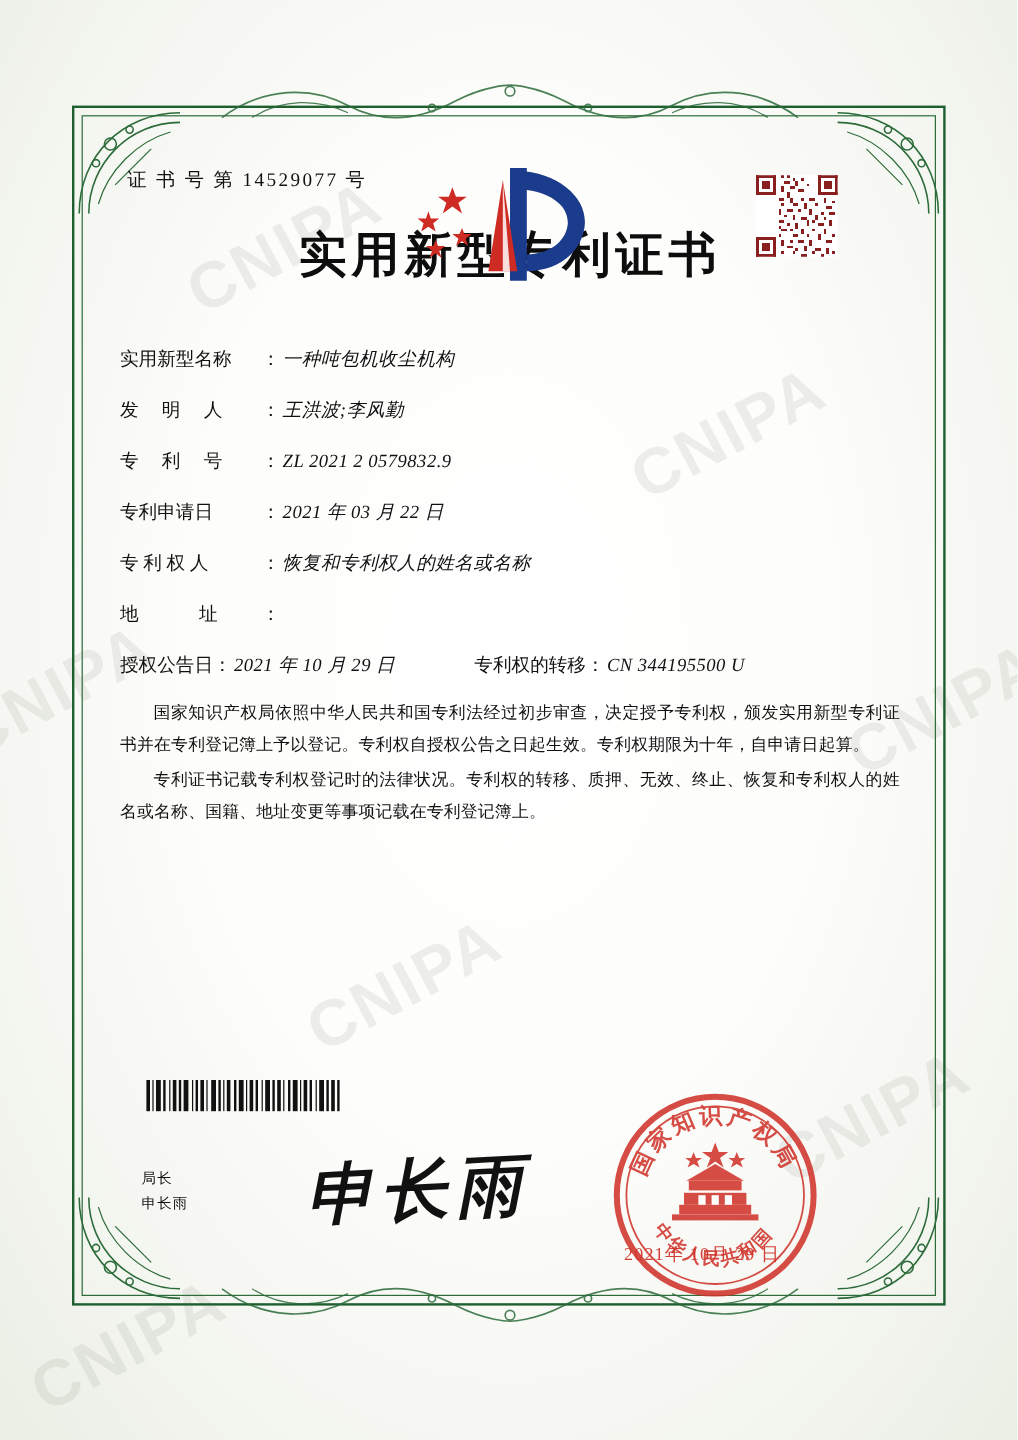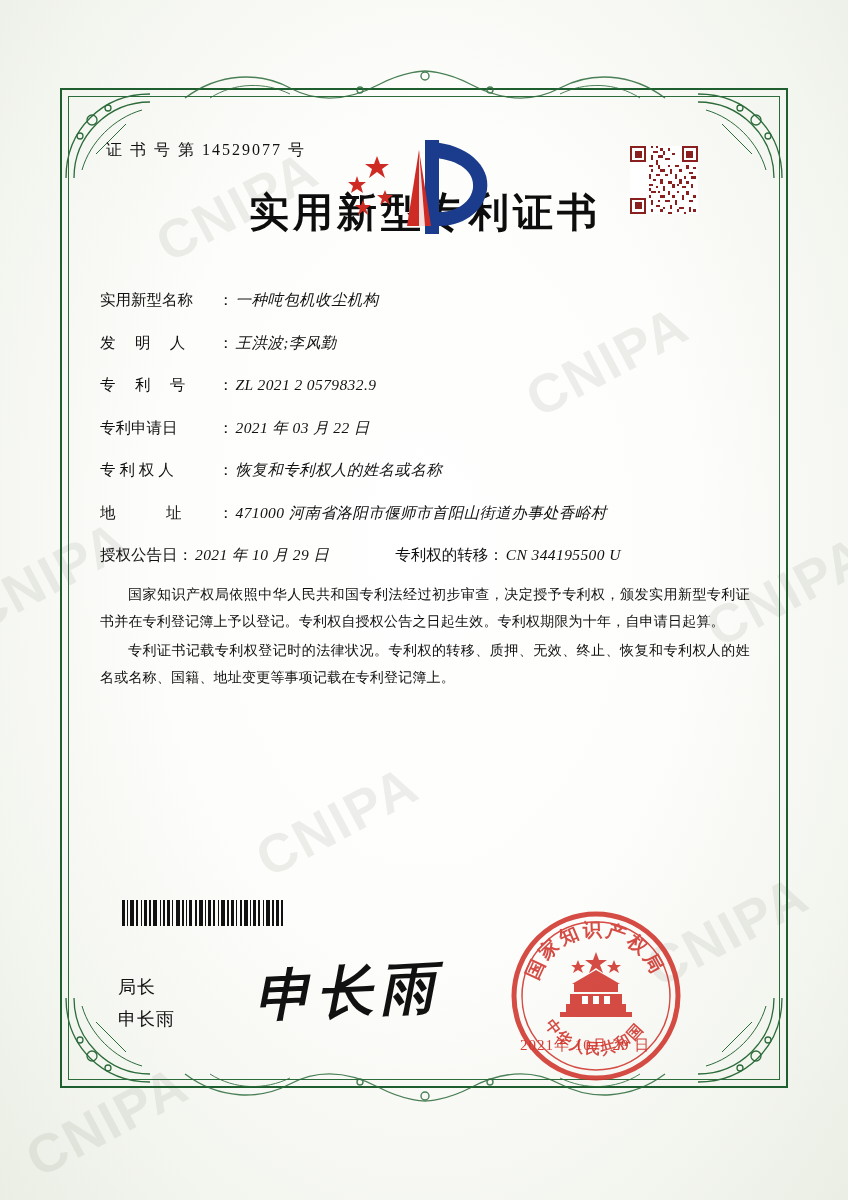--- a/index.html
+++ b/index.html
@@ -186,21 +186,21 @@
     display: block;
     background: #111;
     height: 100%;
   }
 
   
   .sig-block {
     position: absolute;
     left: 118px;
     top: 972px;
-    font-size: 18px;
+    font-size: 12px;
     line-height: 1.75;
     letter-spacing: 1px;
   }
   .sig-script {
     position: absolute;
     left: 255px;
     top: 955px;
     font-size: 56px;
     font-family: "Liberation Serif", "DejaVu Serif", serif;
     font-style: italic;
@@ -486,21 +486,20 @@
 
       <div class="field">
         <span class="f-label">专 利 权 人</span>
         <span class="f-colon">：</span>
         <span class="f-value">恢复和专利权人的姓名或名称</span>
       </div>
 
       <div class="field">
         <span class="f-label">地　　　 址</span>
         <span class="f-colon">：</span>
-        <span class="f-value">471000 河南省洛阳市偃师市首阳山街道办事处香峪村</span>
       </div>
 
       <div class="field-row2">
         <div class="grp">
           <span>授权公告日</span>
           <span class="f-colon">：</span>
           <span class="f-value">2021 年 10 月 29 日</span>
         </div>
         <div class="grp second">
           <span>专利权的转移</span>

